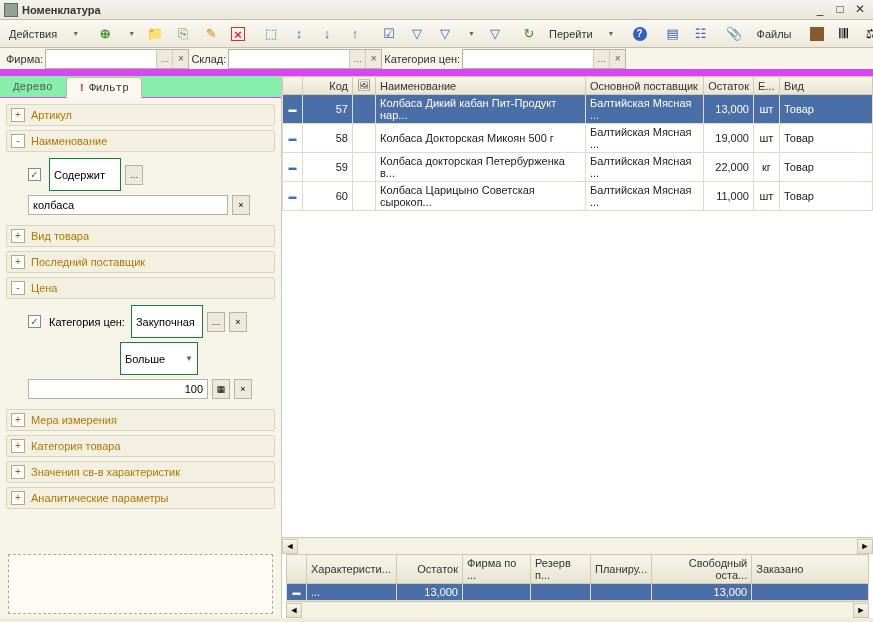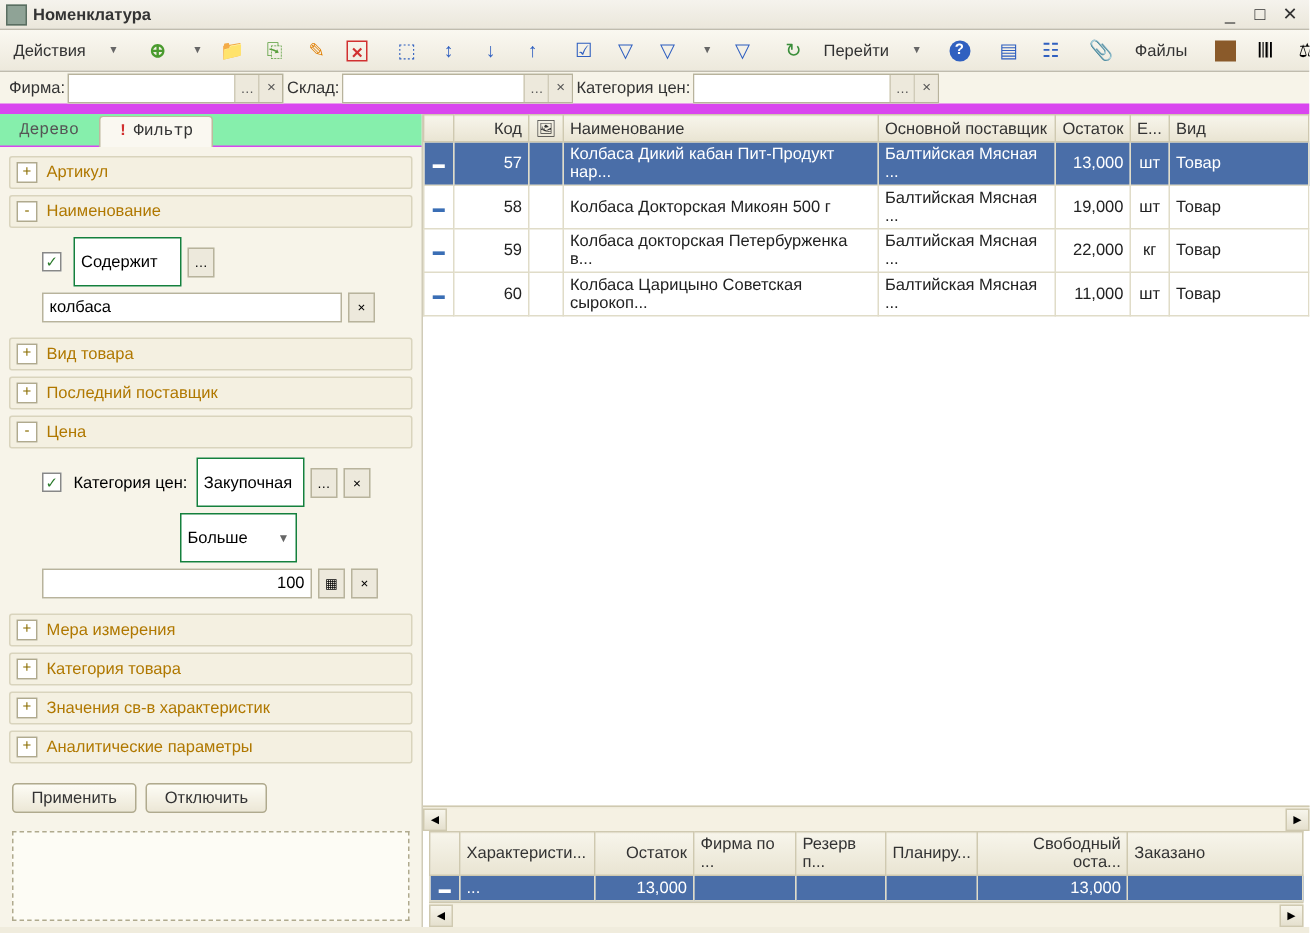--- a/index.html
+++ b/index.html
@@ -316,24 +316,20 @@
         </div>
       </div>
       <div class="fgroup">
         <div class="fheader">
           <span class="toggle">+</span>
           <span class="fname">Аналитические параметры</span>
         </div>
       </div>
     </div>
 
-    <div class="action-btns">
-      <span class="btn"><span>Применить</span></span>
-      <span class="btn"><span>Отключить</span></span>
-    </div>
 
     <div class="imgbox"></div>
   </div>
 
   <div class="right-panel">
     <div class="table-wrap">
       <table>
         <thead>
           <tr>
             <th style="width:20px"></th>

